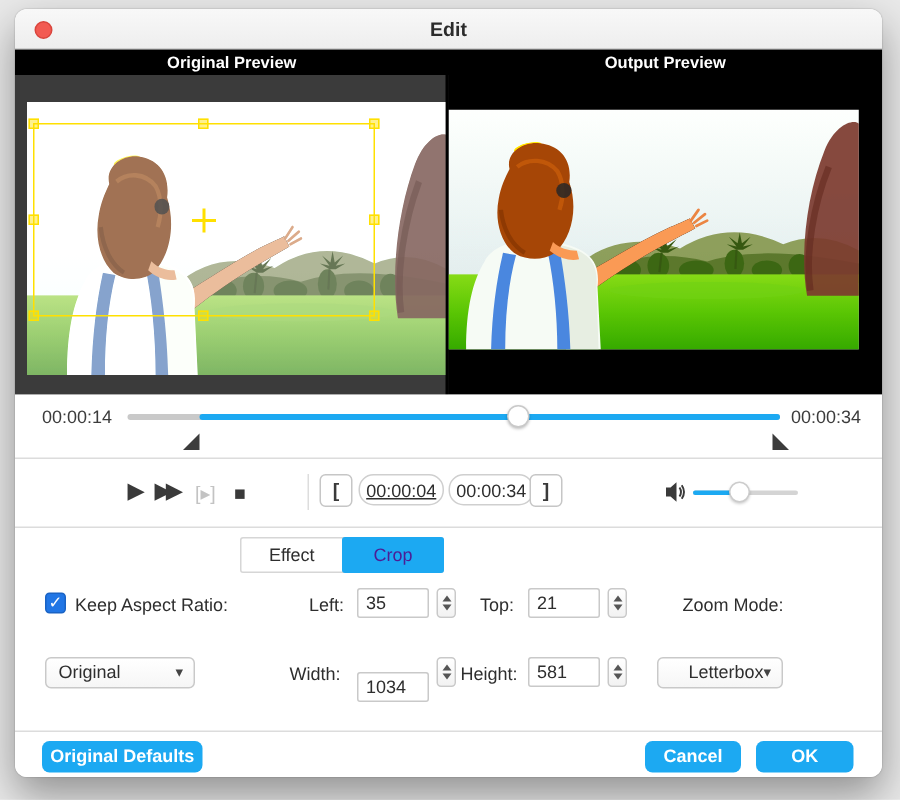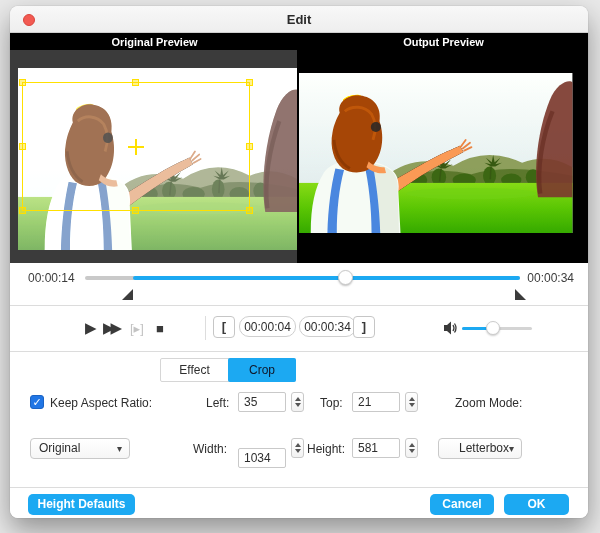--- a/index.html
+++ b/index.html
@@ -59,32 +59,32 @@
   .t-play { left:75px; }
   .t-ff { left:93px; letter-spacing:-4px; }
   .t-seg { left:120px; color:#c3c3c3; font-size:13px; top:13px; }
   .t-stop { left:146px; font-size:13px; top:13px; }
   .t-div { position:absolute; left:195px; top:10px; width:1px; height:24px; background:#ddd; }
   .bracket-btn { position:absolute; top:10px; width:22px; height:22px; background:#fff; border:1px solid #c6c6c6;
     border-radius:4px; font-size:13px; font-weight:bold; color:#3a3a3a; text-align:center; line-height:20px; cursor:pointer; }
   .bb-open { left:203px; } .bb-close { left:343px; }
   .time-field { position:absolute; top:10px; width:57px; height:21px; border:1px solid #cfcfcf; border-radius:10px;
     background:#fff; font-size:12px; color:#2e2e2e; text-align:center; font-family:"Liberation Sans",sans-serif; }
-  .tf-start { left:229px; } .tf-end { left:289px; }
+  .tf-start { left:229px;text-decoration:underline; } .tf-end { left:289px; }
   .vol-icon { position:absolute; left:433px; top:14px; }
   .vol-track { position:absolute; left:452px; top:21px; width:70px; height:3px; background:#d4d4d4; border-radius:2px; }
   .vol-fill { position:absolute; left:0; top:0; width:30px; height:3px; background:#1ca9f2; border-radius:2px; }
   .vol-thumb { position:absolute; left:24px; top:-6px; width:14px; height:14px; background:#fff; border:1px solid #ccc;
     border-radius:50%; box-shadow:0 1px 2px rgba(0,0,0,.2); }
   
   .tabs { position:absolute; left:150px; top:352px; height:24px; display:flex; border:1px solid #d6d6d6; border-radius:2px; background:#fff;justify-content:space-between; }
   .tab { height:22px; line-height:22px; text-align:center; font-size:12px; color:#2e2e2e; cursor:pointer; border-right:1px solid #d6d6d6; }
   .tab:last-child { border-right:none; }
   .tab.t0 { width:68px; } .tab.t1 { width:66px; } .tab.t2 { width:68px; } .tab.t3 { width:80px; }
-  .tab.active { background:#1ca9f2; color:#0f172a; margin:-1px; height:24px; line-height:24px; border:none; border-radius:2px; position:relative; z-index:2; }
+  .tab.active { background:#1ca9f2; color:#4c1d95; margin:-1px; height:24px; line-height:24px; border:none; border-radius:2px; position:relative; z-index:2; }
   
   .settings { position:absolute; left:0; top:380px; width:100%; height:101px; background:#fff; }
   .lbl { position:absolute; font-size:12px; color:#2e2e2e; }
   .checkbox { position:absolute; left:20px; top:9px; width:14px; height:14px; background:#2176e5; border:1px solid #1a63c4;
     border-radius:3px; color:#fff; font-size:11px; line-height:13px; text-align:center; cursor:pointer; }
   .num-input { position:absolute; width:48px; height:20px; border:1px solid #c9c9c9; border-radius:2px; font-size:12px;
     padding-left:5px; color:#2e2e2e; background:#fff; font-family:"Liberation Sans",sans-serif; }
   .stepper { position:absolute; width:13px; height:20px; border:1px solid #c9c9c9; border-radius:3px; background:linear-gradient(#fff,#f2f2f2); cursor:pointer; }
   .stepper:before, .stepper:after { content:""; position:absolute; left:3px; width:0; height:0; }
   .stepper:before { top:4px; border-left:3px solid transparent; border-right:3px solid transparent; border-bottom:4px solid #555; }
@@ -261,18 +261,18 @@
     <div class="lbl" style="left:297px; top:56px;">Height:</div>
     <input class="num-input" style="left: 342px; top: 52px;" value="581">
     <div class="stepper" style="left:395px; top:52px;"></div>
     <div class="select" style="left:428px; top:52px; width:84px;text-align:center;">
       <span>Letterbox</span>
       <span class="arrow">▾</span>
     </div>
   </div>
 
   <div class="footer">
-    <button class="btn btn-restore">Height Defaults</button>
+    <button class="btn btn-restore">Original Defaults</button>
     <button class="btn btn-cancel">Cancel</button>
     <button class="btn btn-ok">OK</button>
   </div>
 
 </div>
 
 </body></html>

